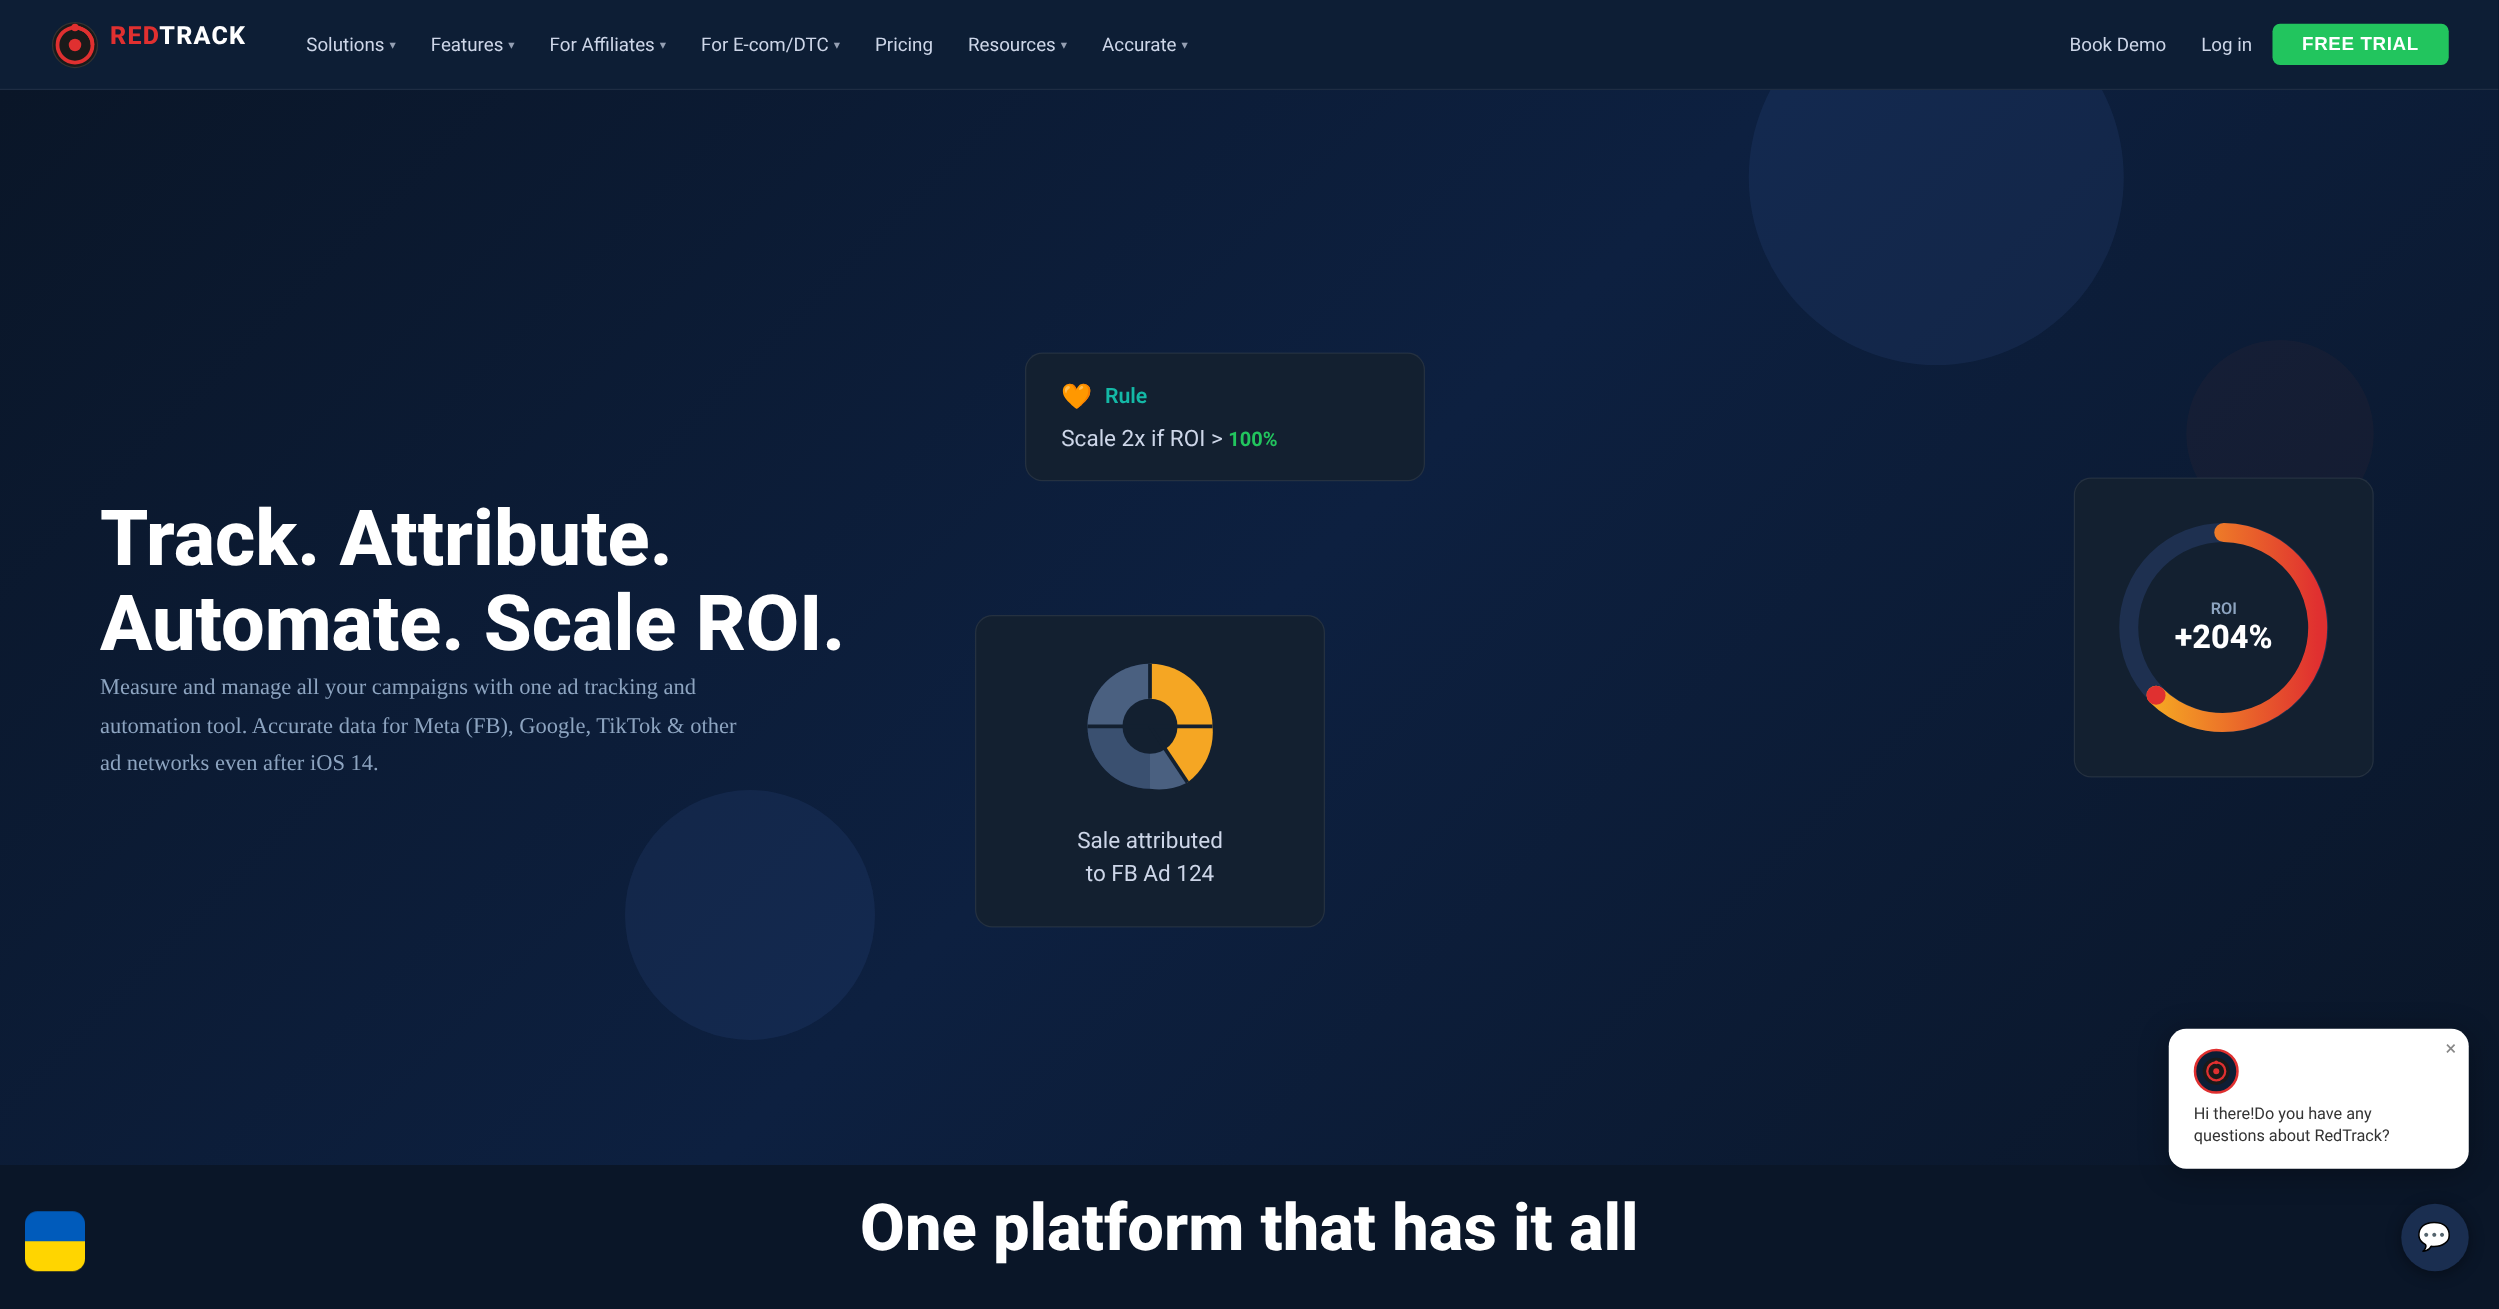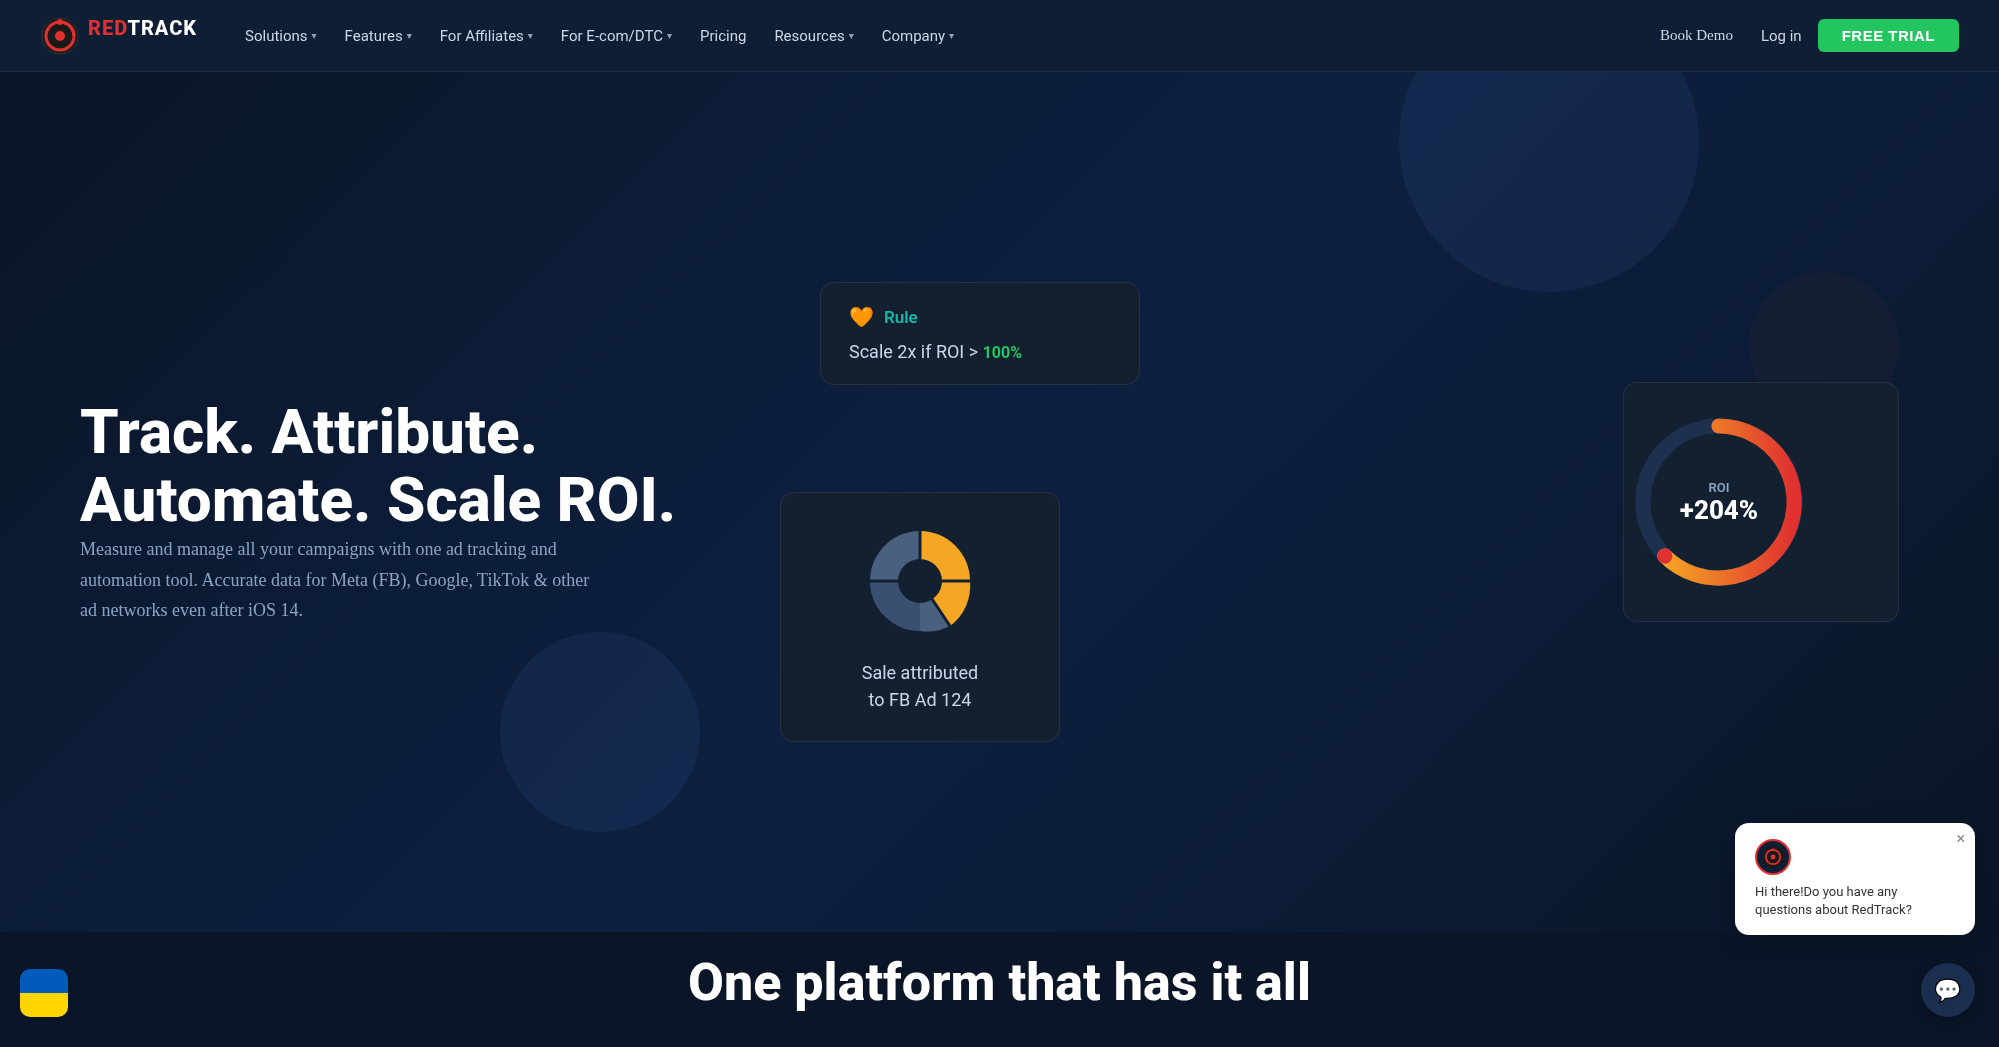--- a/index.html
+++ b/index.html
@@ -69,21 +69,20 @@
       align-items: center;
       gap: 16px;
       flex-shrink: 0;
     }
     .btn-book-demo {
       color: #cdd6e8;
       font-size: 15px;
       cursor: pointer;
       text-decoration: none;
       padding: 8px 12px;
-      font-family: Liberation Serif, serif;
     }
     .btn-login {
       color: #cdd6e8;
       font-size: 15px;
       cursor: pointer;
       text-decoration: none;
     }
     .btn-free-trial {
       background: #22c55e;
       color: #fff;
@@ -191,24 +190,25 @@
       text-align: center;
       font-size: 18px;
       color: #cdd6e8;
       line-height: 1.5;
     }
 
     
     .card-roi {
       top: 120px;
       right: 20px;
-      width: 276px;
+      width: 240px;
       height: 240px;
       display: flex;
       align-items: center;
+      justify-content: center;
       z-index: 2;
     }
 
     
     .pie-svg {
       width: 120px;
       height: 120px;
     }
 
     
@@ -366,21 +366,21 @@
       <span class="nav-chevron">▾</span>
     </a>
     <a class="nav-item">
       <span>Pricing</span>
     </a>
     <a class="nav-item">
       <span>Resources</span>
       <span class="nav-chevron">▾</span>
     </a>
     <a class="nav-item">
-      <span>Company</span>
+      <span>Accurate</span>
       <span class="nav-chevron">▾</span>
     </a>
   </div>
 
   <div class="nav-actions">
     <a class="btn-book-demo">Book Demo</a>
     <a class="btn-login">Log in</a>
     <button class="btn-free-trial">FREE TRIAL</button>
   </div>
 </nav>

